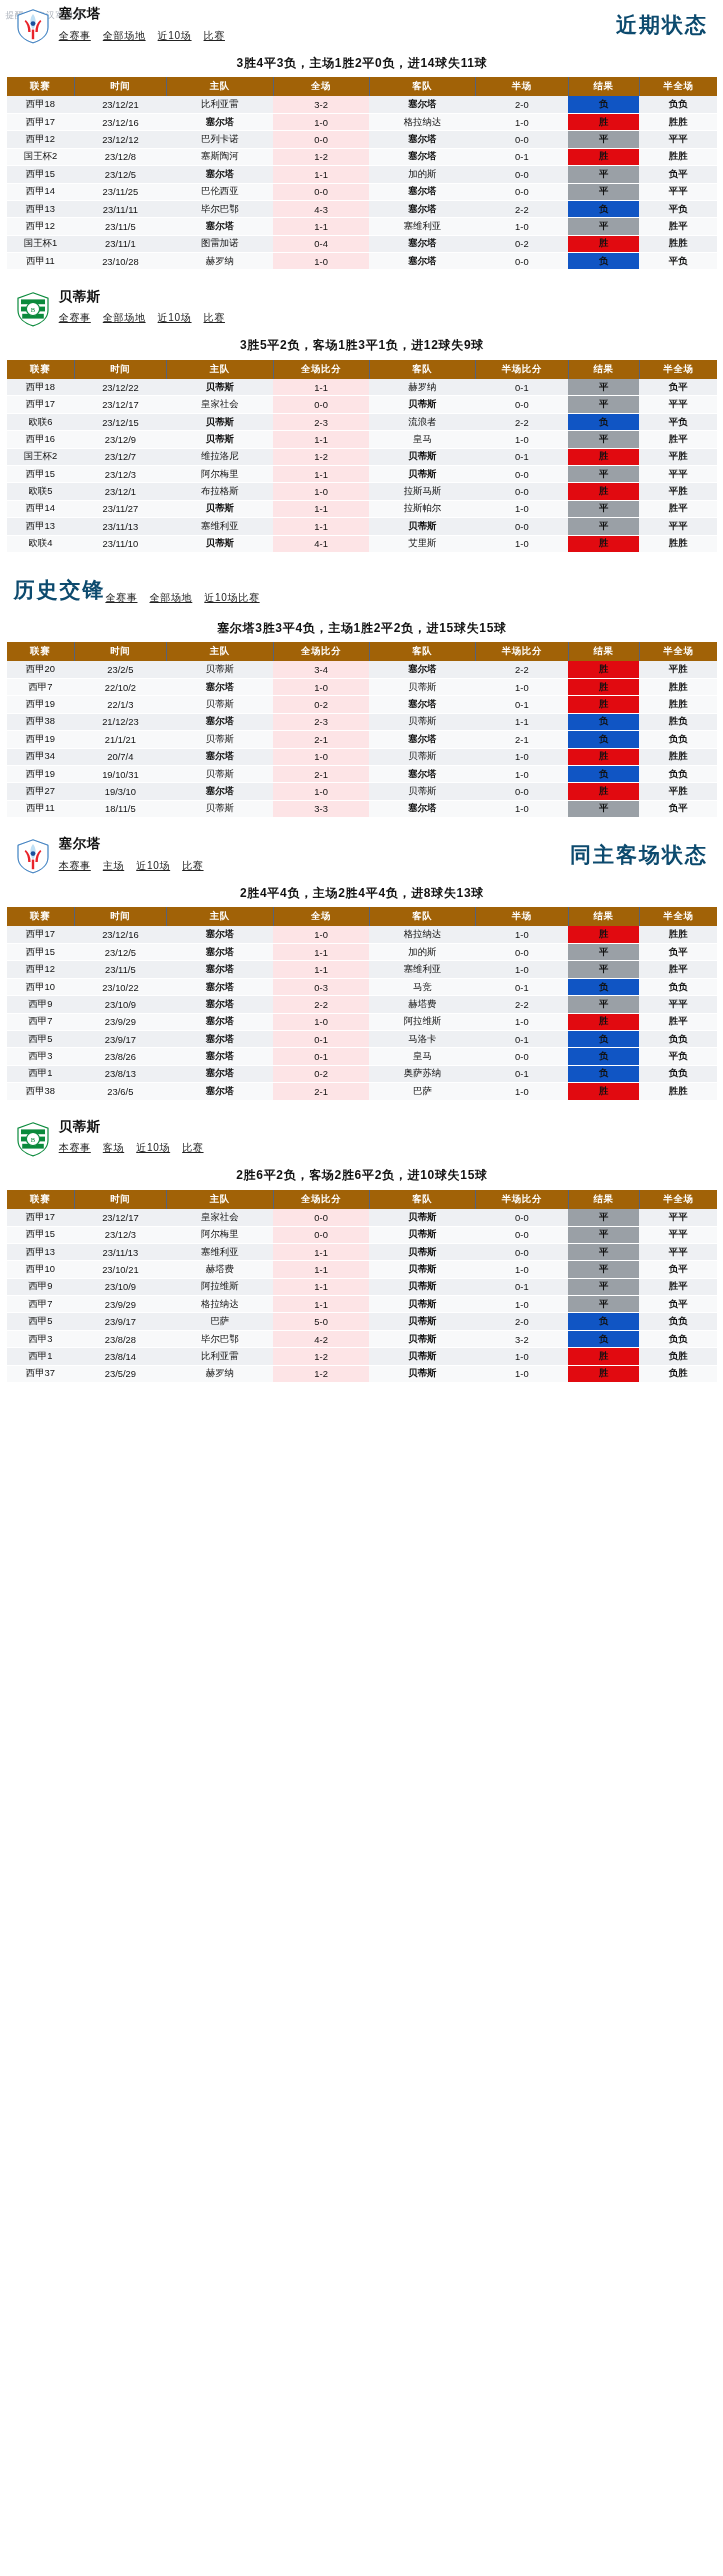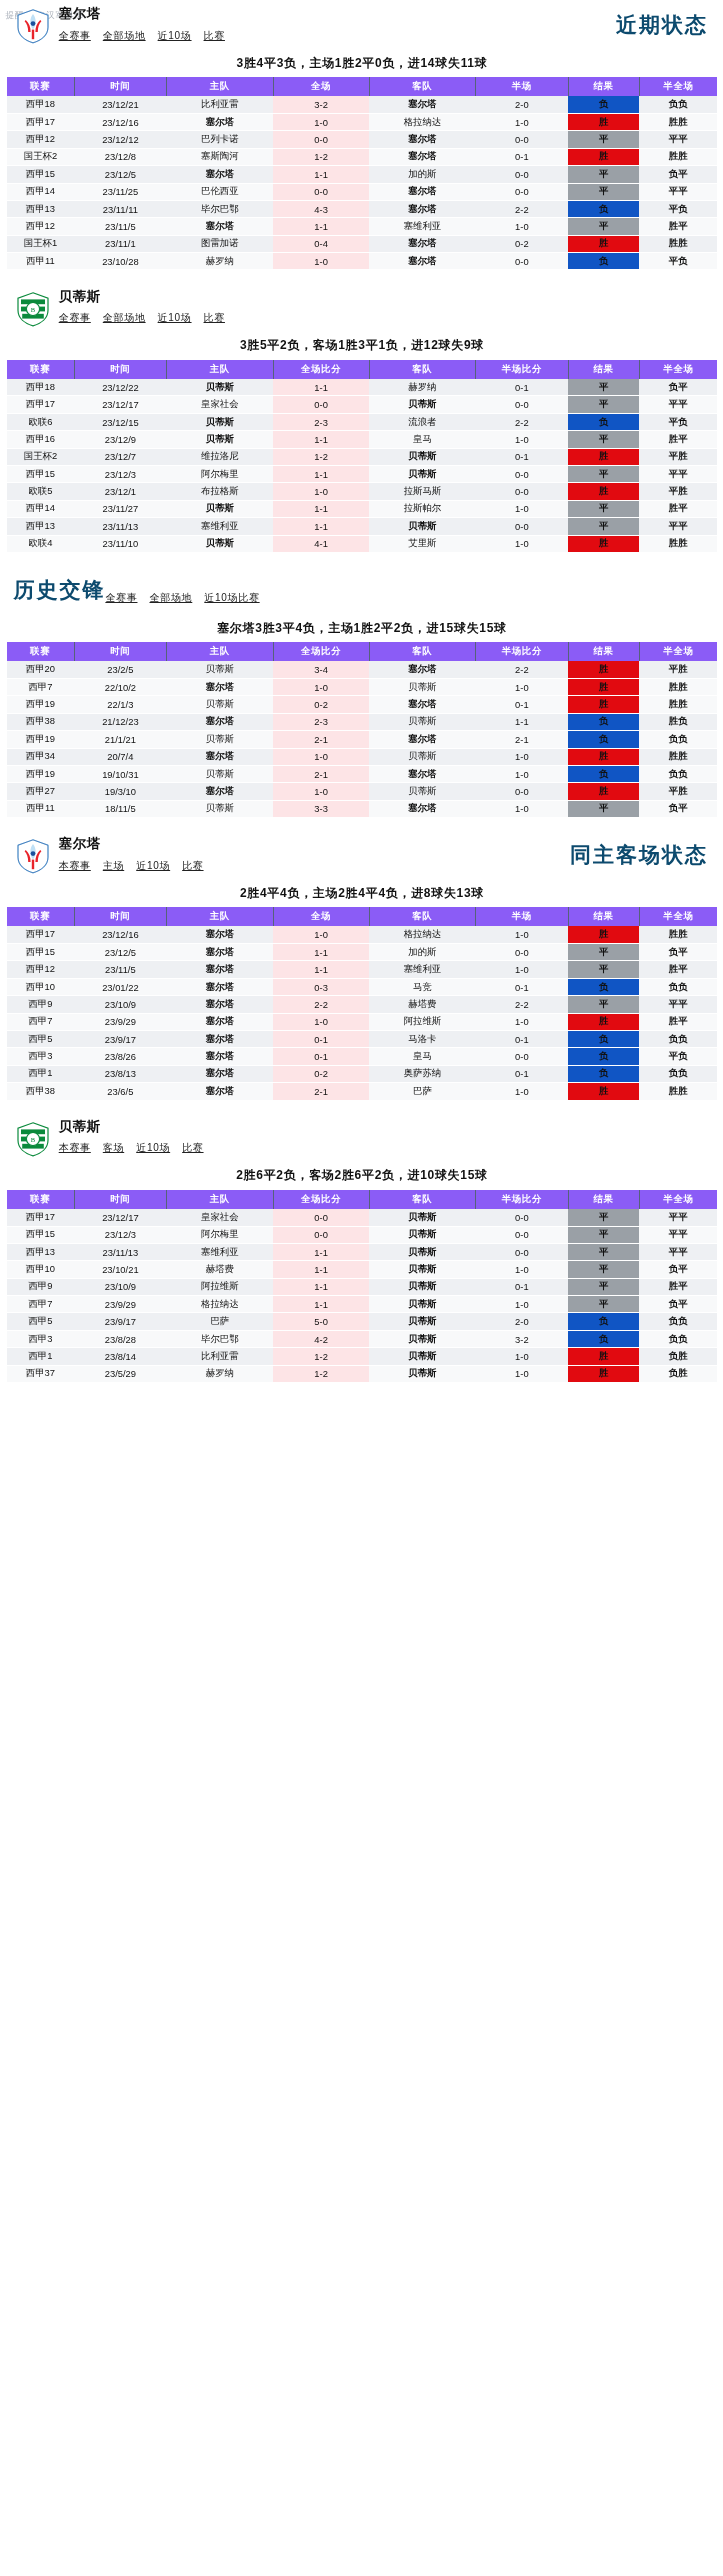--- a/index.html
+++ b/index.html
@@ -75,21 +75,21 @@
     margin:6.7px 0 5.4px 0;
   }
 
   table.m {
     width:100%;
     border-collapse:collapse;
     table-layout:fixed;
     font-size:9.4px;
   }
   table.m th {
-    background:#8b5cf6;
+    background:#a16207;
     color:#fff;
     font-weight:bold;
     height:19px;
     font-size:9.4px;
     letter-spacing:0.7px;
     border-right:0.7px solid #5b6personally;
   }
   table.m th { border-right:0.7px solid #56627a; }
   table.m th:last-child { border-right:none;text-align:center; }
   table.m td {
@@ -638,21 +638,21 @@
               <td class="date">23/11/5</td>
               <td class="team-home bold">塞尔塔</td>
               <td class="score">1-1</td>
               <td class="team-away">塞维利亚</td>
               <td class="half">1-0</td>
               <td class="res res-draw">平</td>
               <td class="hf hf-blue">胜平</td>
             </tr>
             <tr class="row-odd">
               <td class="league">西甲10</td>
-              <td class="date">23/01/22</td>
+              <td class="date">23/10/22</td>
               <td class="team-home bold">塞尔塔</td>
               <td class="score">0-3</td>
               <td class="team-away">马竞</td>
               <td class="half">0-1</td>
               <td class="res res-lose">负</td>
               <td class="hf hf-dark">负负</td>
             </tr>
             <tr class="row-even">
               <td class="league">西甲9</td>
               <td class="date">23/10/9</td>

